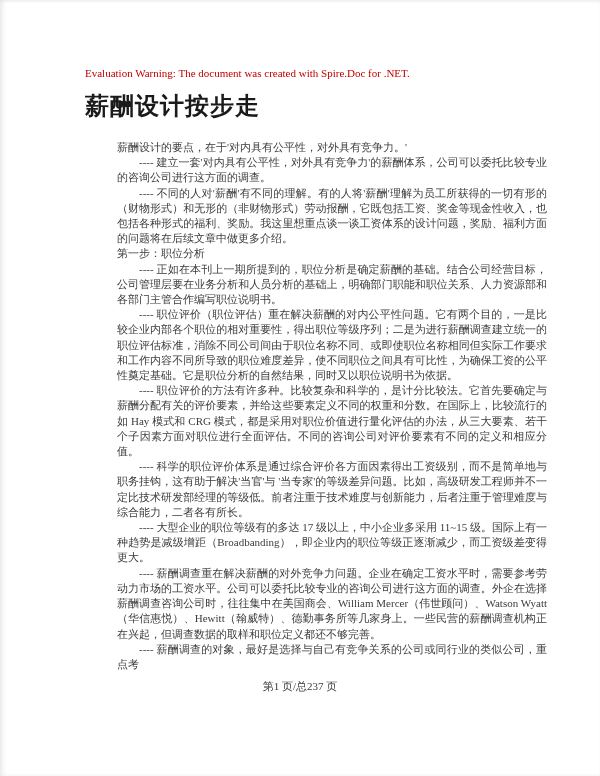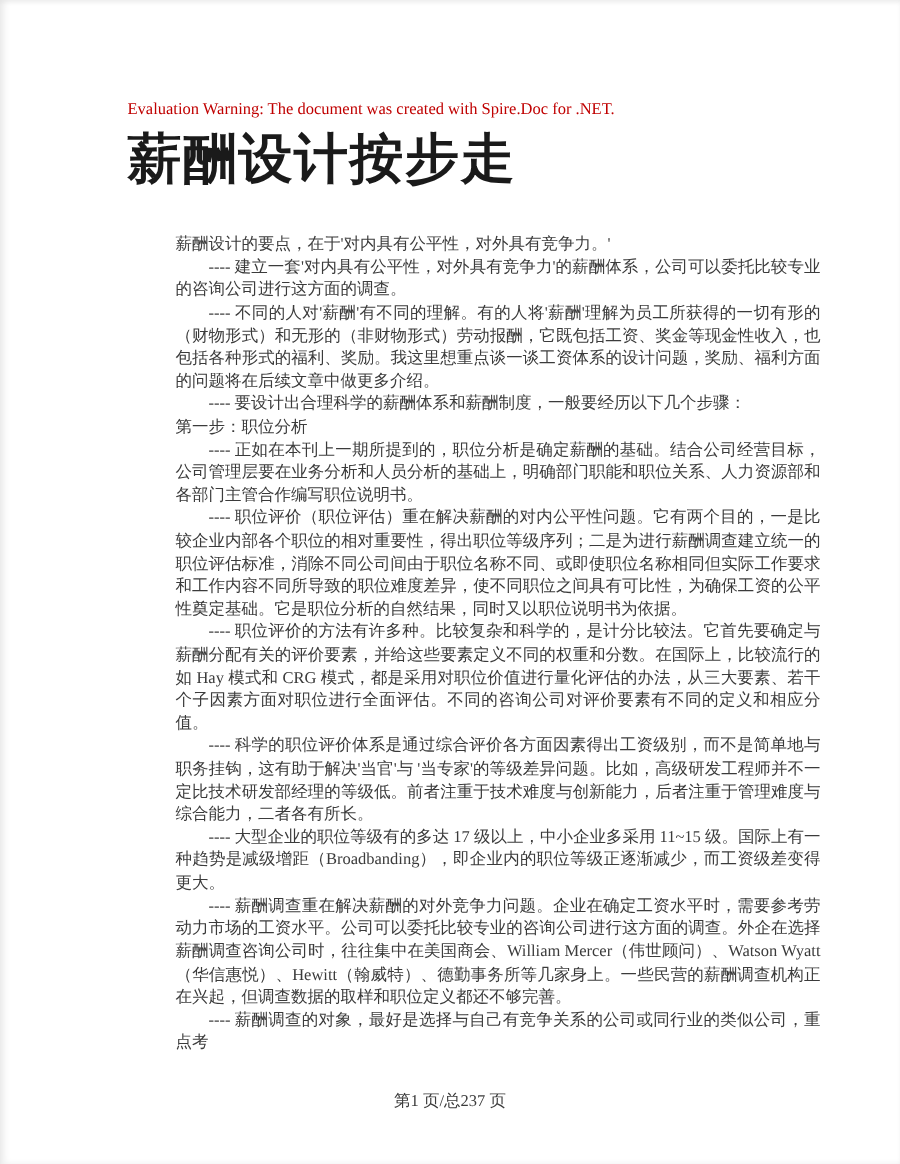--- a/index.html
+++ b/index.html
@@ -23,25 +23,25 @@
     border-radius: 30px;
   }
   .eval-warning {
     font-size: 11px;
     line-height: 14px;
     color: #c00000;
     margin: 0 0 4px 0;
     white-space: nowrap;
   }
   .doc-title {
-    font-size: 36px;
+    font-size: 24px;
     line-height: 44px;
     font-weight: 600;
     color: #1a1a1a;
-    margin: 0 0 28px 0;
+    margin: 0 0 12px 0;
     letter-spacing: 1px;
     font-family: "Liberation Serif", "DejaVu Serif", serif;
   }
   .doc-body {
     width: 430px;
     color: #3b3b3b;
     font-size: 11px;
     line-height: 15.2px;
     text-align: justify;
     margin-left: 32px;
@@ -52,36 +52,35 @@
     word-break: break-all;
   }
   .doc-body p.para.indent {
     text-indent: 2em;
   }
   .page-footer {
     width: 430px;
     text-align: center;
     font-size: 11px;
     color: #3b3b3b;
-    margin-top: 23px;
+    margin-top: 7px;
   }
 </style>
 </head>
 <body>
 
 <div class="page">
   <div class="eval-warning" style="color: rgb(192, 0, 0);">Evaluation Warning: The document was created with Spire.Doc for .NET.</div>
 
   <h1 class="doc-title">薪酬设计按步走</h1>
 
   <div class="doc-body">
       <p class="para">薪酬设计的要点，在于'对内具有公平性，对外具有竞争力。'</p>
       <p class="para indent">---- 建立一套'对内具有公平性，对外具有竞争力'的薪酬体系，公司可以委托比较专业的咨询公司进行这方面的调查。</p>
       <p class="para indent">---- 不同的人对'薪酬'有不同的理解。有的人将'薪酬'理解为员工所获得的一切有形的（财物形式）和无形的（非财物形式）劳动报酬，它既包括工资、奖金等现金性收入，也包括各种形式的福利、奖励。我这里想重点谈一谈工资体系的设计问题，奖励、福利方面的问题将在后续文章中做更多介绍。</p>
-      <p class="para indent">---- 要设计出合理科学的薪酬体系和薪酬制度，一般要经历以下几个步骤：</p>
       <p class="para">第一步：职位分析</p>
       <p class="para indent">---- 正如在本刊上一期所提到的，职位分析是确定薪酬的基础。结合公司经营目标，公司管理层要在业务分析和人员分析的基础上，明确部门职能和职位关系、人力资源部和各部门主管合作编写职位说明书。</p>
       <p class="para indent">---- 职位评价（职位评估）重在解决薪酬的对内公平性问题。它有两个目的，一是比较企业内部各个职位的相对重要性，得出职位等级序列；二是为进行薪酬调查建立统一的职位评估标准，消除不同公司间由于职位名称不同、或即使职位名称相同但实际工作要求和工作内容不同所导致的职位难度差异，使不同职位之间具有可比性，为确保工资的公平性奠定基础。它是职位分析的自然结果，同时又以职位说明书为依据。</p>
       <p class="para indent">---- 职位评价的方法有许多种。比较复杂和科学的，是计分比较法。它首先要确定与薪酬分配有关的评价要素，并给这些要素定义不同的权重和分数。在国际上，比较流行的如 Hay 模式和 CRG 模式，都是采用对职位价值进行量化评估的办法，从三大要素、若干个子因素方面对职位进行全面评估。不同的咨询公司对评价要素有不同的定义和相应分值。</p>
       <p class="para indent">---- 科学的职位评价体系是通过综合评价各方面因素得出工资级别，而不是简单地与职务挂钩，这有助于解决'当官'与 '当专家'的等级差异问题。比如，高级研发工程师并不一定比技术研发部经理的等级低。前者注重于技术难度与创新能力，后者注重于管理难度与综合能力，二者各有所长。</p>
       <p class="para indent">---- 大型企业的职位等级有的多达 17 级以上，中小企业多采用 11~15 级。国际上有一种趋势是减级增距（Broadbanding），即企业内的职位等级正逐渐减少，而工资级差变得更大。</p>
       <p class="para indent">---- 薪酬调查重在解决薪酬的对外竞争力问题。企业在确定工资水平时，需要参考劳动力市场的工资水平。公司可以委托比较专业的咨询公司进行这方面的调查。外企在选择薪酬调查咨询公司时，往往集中在美国商会、William Mercer（伟世顾问）、Watson Wyatt（华信惠悦）、Hewitt（翰威特）、德勤事务所等几家身上。一些民营的薪酬调查机构正在兴起，但调查数据的取样和职位定义都还不够完善。</p>
       <p class="para indent">---- 薪酬调查的对象，最好是选择与自己有竞争关系的公司或同行业的类似公司，重点考</p>
     </div>
 

